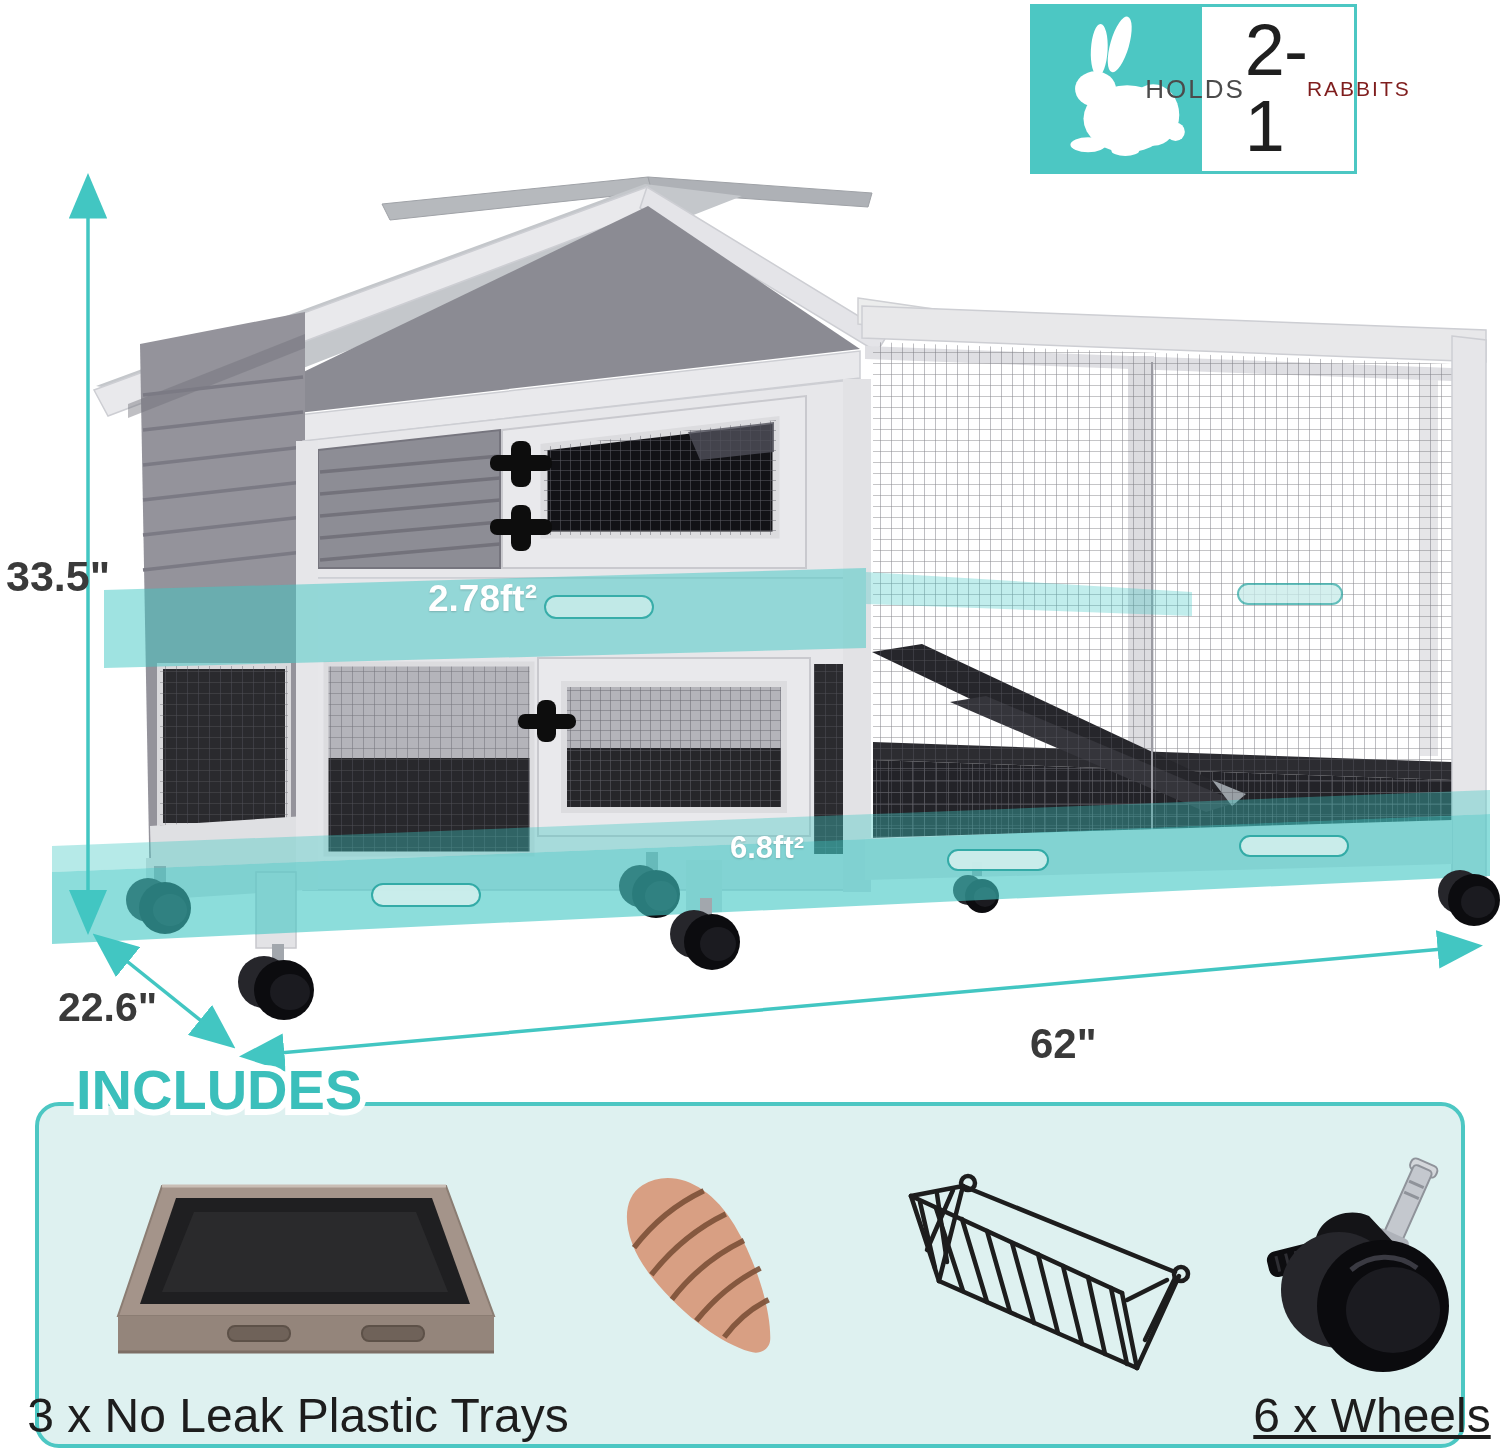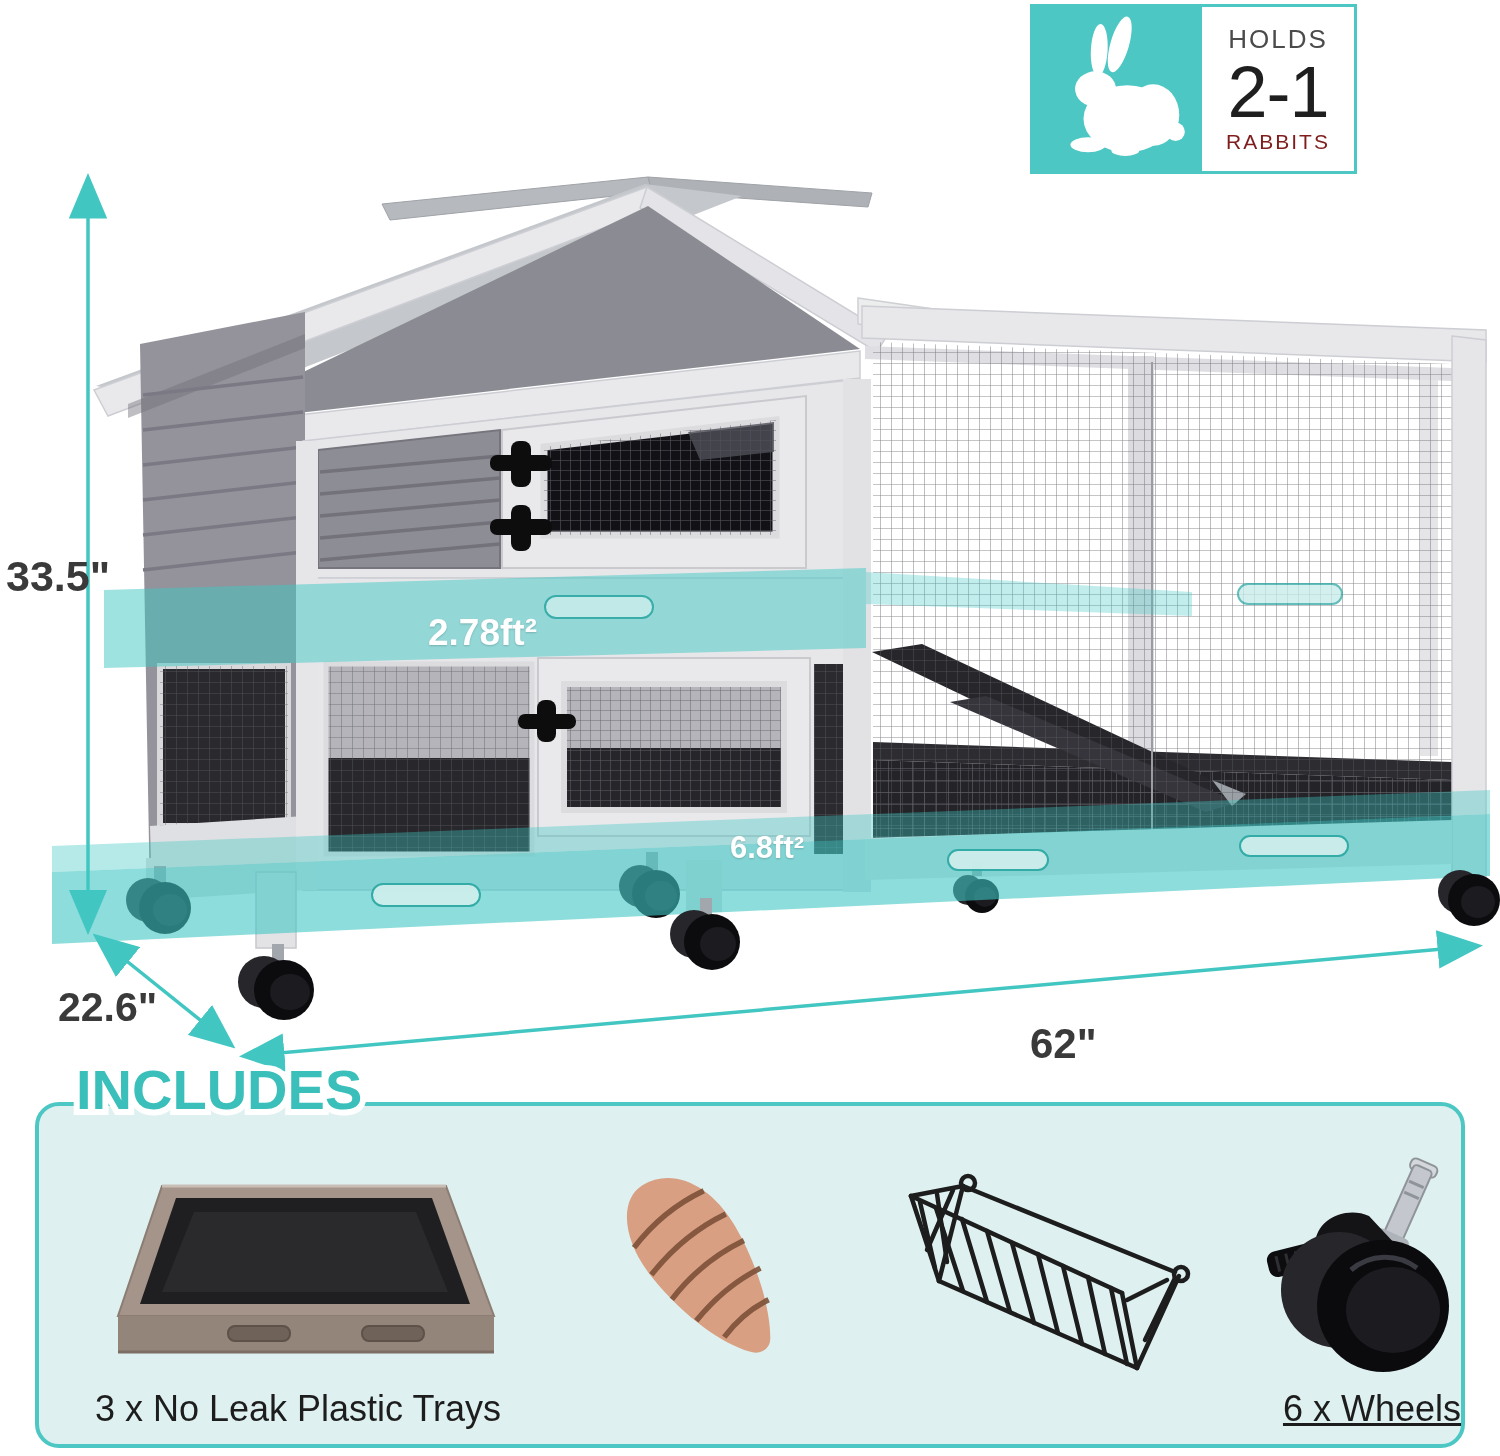--- a/index.html
+++ b/index.html
@@ -10,43 +10,43 @@
 
   
   .dim{position:absolute;color:#3a3a3a;font-weight:600;white-space:nowrap;}
   .dim-h{left:6px;top:552px;font-size:43px;}
   .dim-d{left:58px;top:984px;font-size:41px;}
   .dim-w{left:1030px;top:1020px;font-size:42px;}
 
   
   .area-label{position:absolute;color:#ffffff;font-weight:700;white-space:nowrap;
               text-shadow:0 1px 2px rgba(0,0,0,.18);}
-  .area-upper{left:428px;top:578px;font-size:37px;margin-top:34px;}
+  .area-upper{left:428px;top:578px;font-size:37px;}
   .area-lower{left:730px;top:830px;font-size:31px;}
 
   
   .badge{position:absolute;left:1030px;top:4px;height:170px;display:flex;}
   .badge-icon-box{width:172px;height:170px;background:var(--accent,#4cc7c3);
                   display:flex;align-items:center;justify-content:center;}
   .badge-panel{width:152px;height:164px;background:#fff;border:3px solid var(--accent,#4cc7c3);
-               border-left:none;display:flex;flex-direction:column;align-items:center;justify-content:center;}
+               border-left:none;display:flex;flex-direction:row;align-items:center;justify-content:center;}
   .badge-holds{font-size:26px;color:#4b4b4b;letter-spacing:2px;}
   .badge-count{font-size:72px;color:#1f1f1f;font-weight:400;line-height:1.05;letter-spacing:-1px;}
   .badge-animal{font-size:21px;color:#7f1d1d;letter-spacing:2px;}
 
   
   .includes-box{position:absolute;left:35px;top:1102px;width:1422px;height:338px;
                 background:var(--boxfill,#def1f0);border:4px solid var(--accent,#4cc7c3);border-radius:24px;}
   .includes-title{position:absolute;left:76px;top:1062px;font-size:56px;font-weight:800;
                   letter-spacing:0px;z-index:6;line-height:1;}
   .includes-title .t-stroke{position:absolute;left:0;top:0;color:#fff;-webkit-text-stroke:12px #ffffff;
                   text-shadow:0 0 6px #fff;}
   .includes-title .t-fill{position:relative;color:var(--titleteal,#3bbfbb);}
   .item-art{position:absolute;z-index:3;}
-  .item-caption{position:absolute;top:1388px;transform:translateX(-50%);font-size:36px;color:#1d1d1d;
+  .item-caption{position:absolute;top:1388px;transform:translateX(-50%);font-size:48px;color:#1d1d1d;
                 white-space:nowrap;z-index:4;}
 </style>
 </head>
 <body>
 
 <div class="canvas">
 
   <svg class="art" width="1500" height="1456" viewBox="0 0 1500 1456">
     <defs>
       <marker id="ah" markerWidth="13" markerHeight="11" refX="11" refY="5.5" orient="auto-start-reverse">

